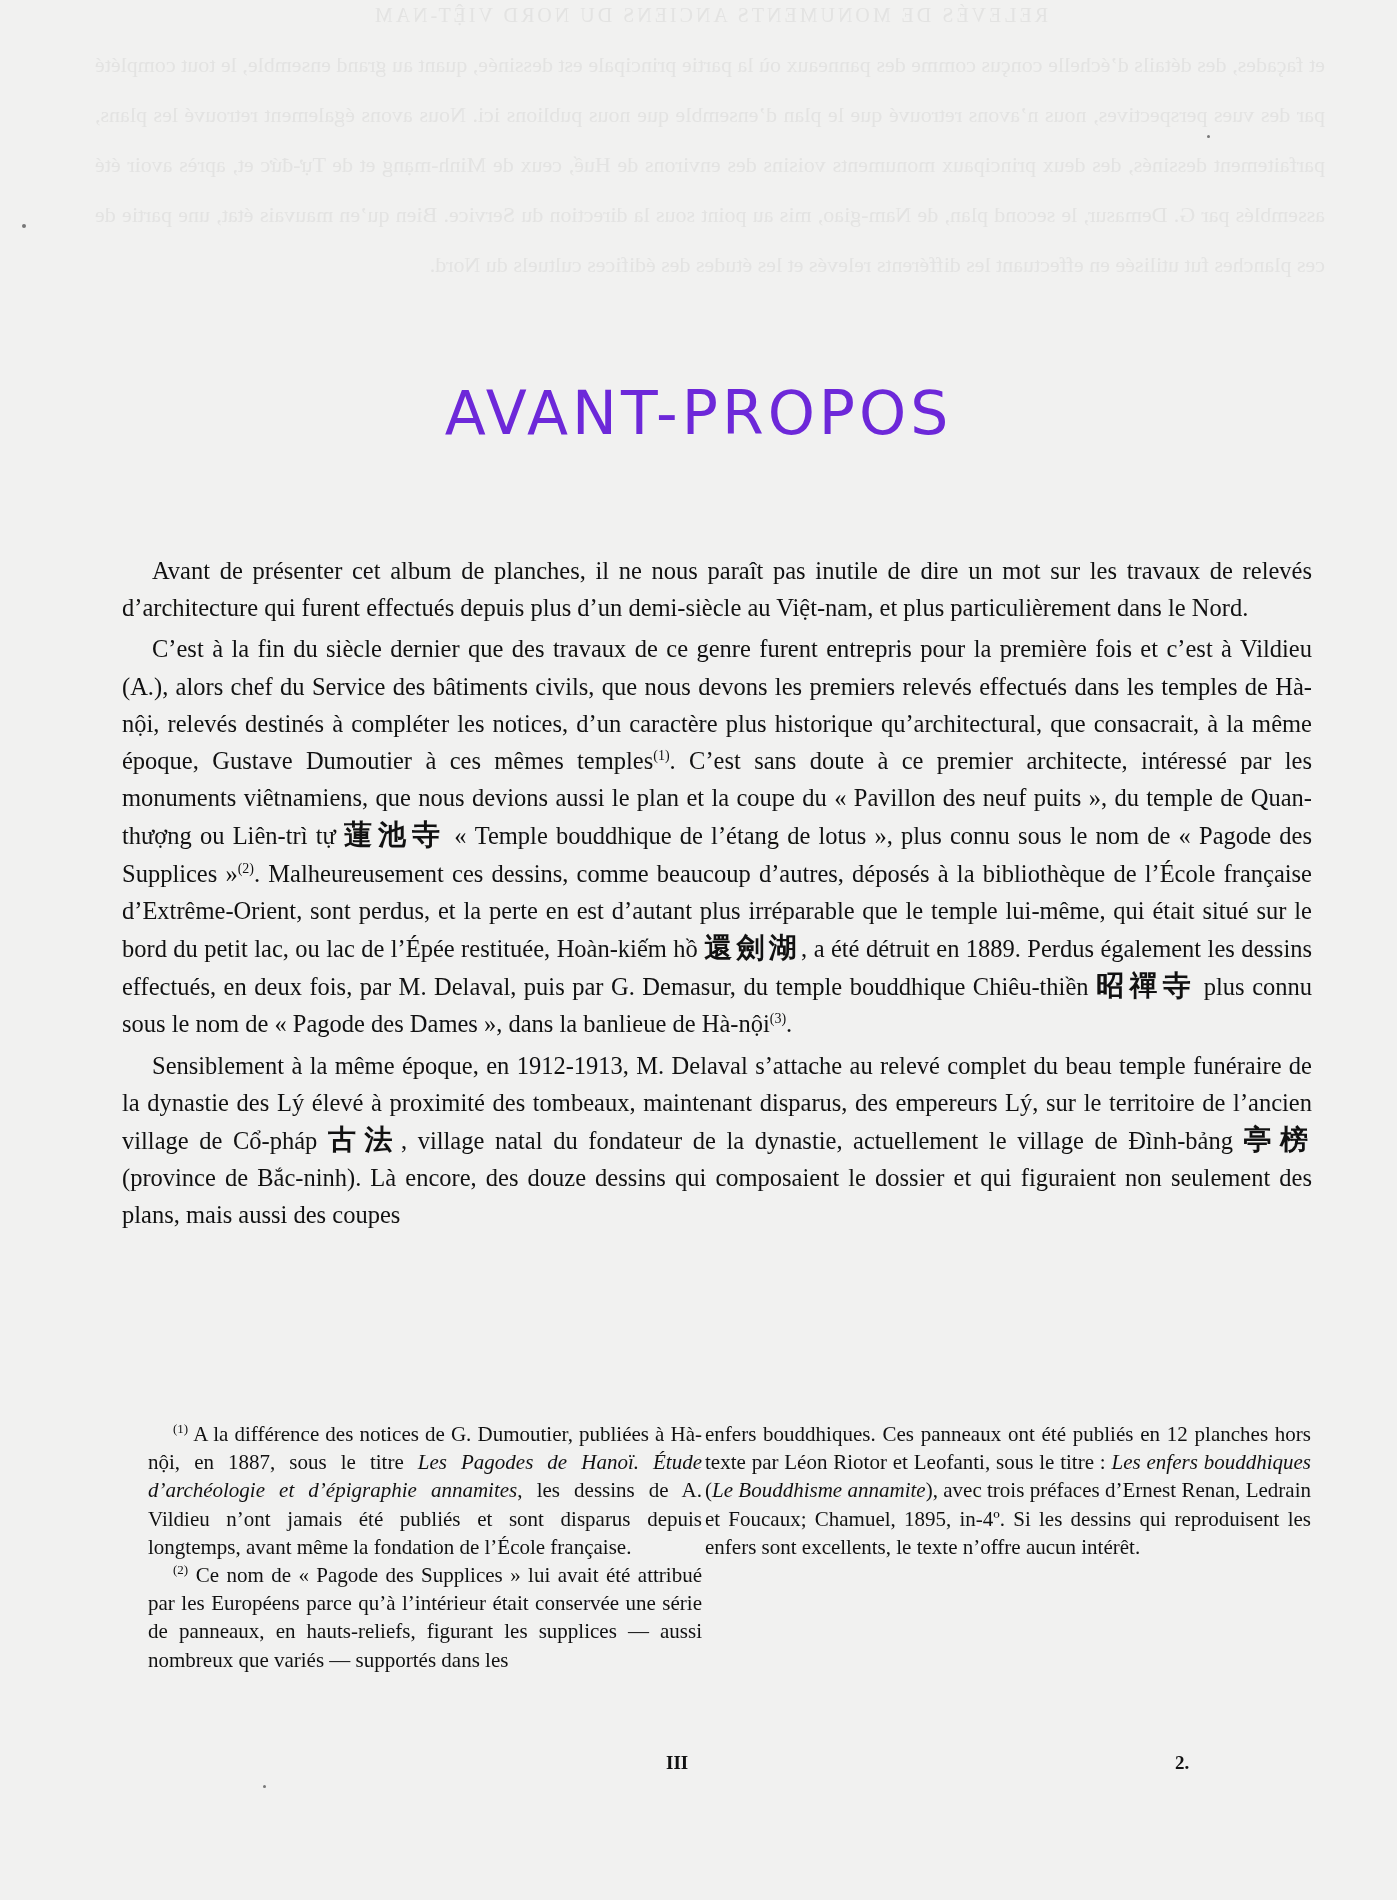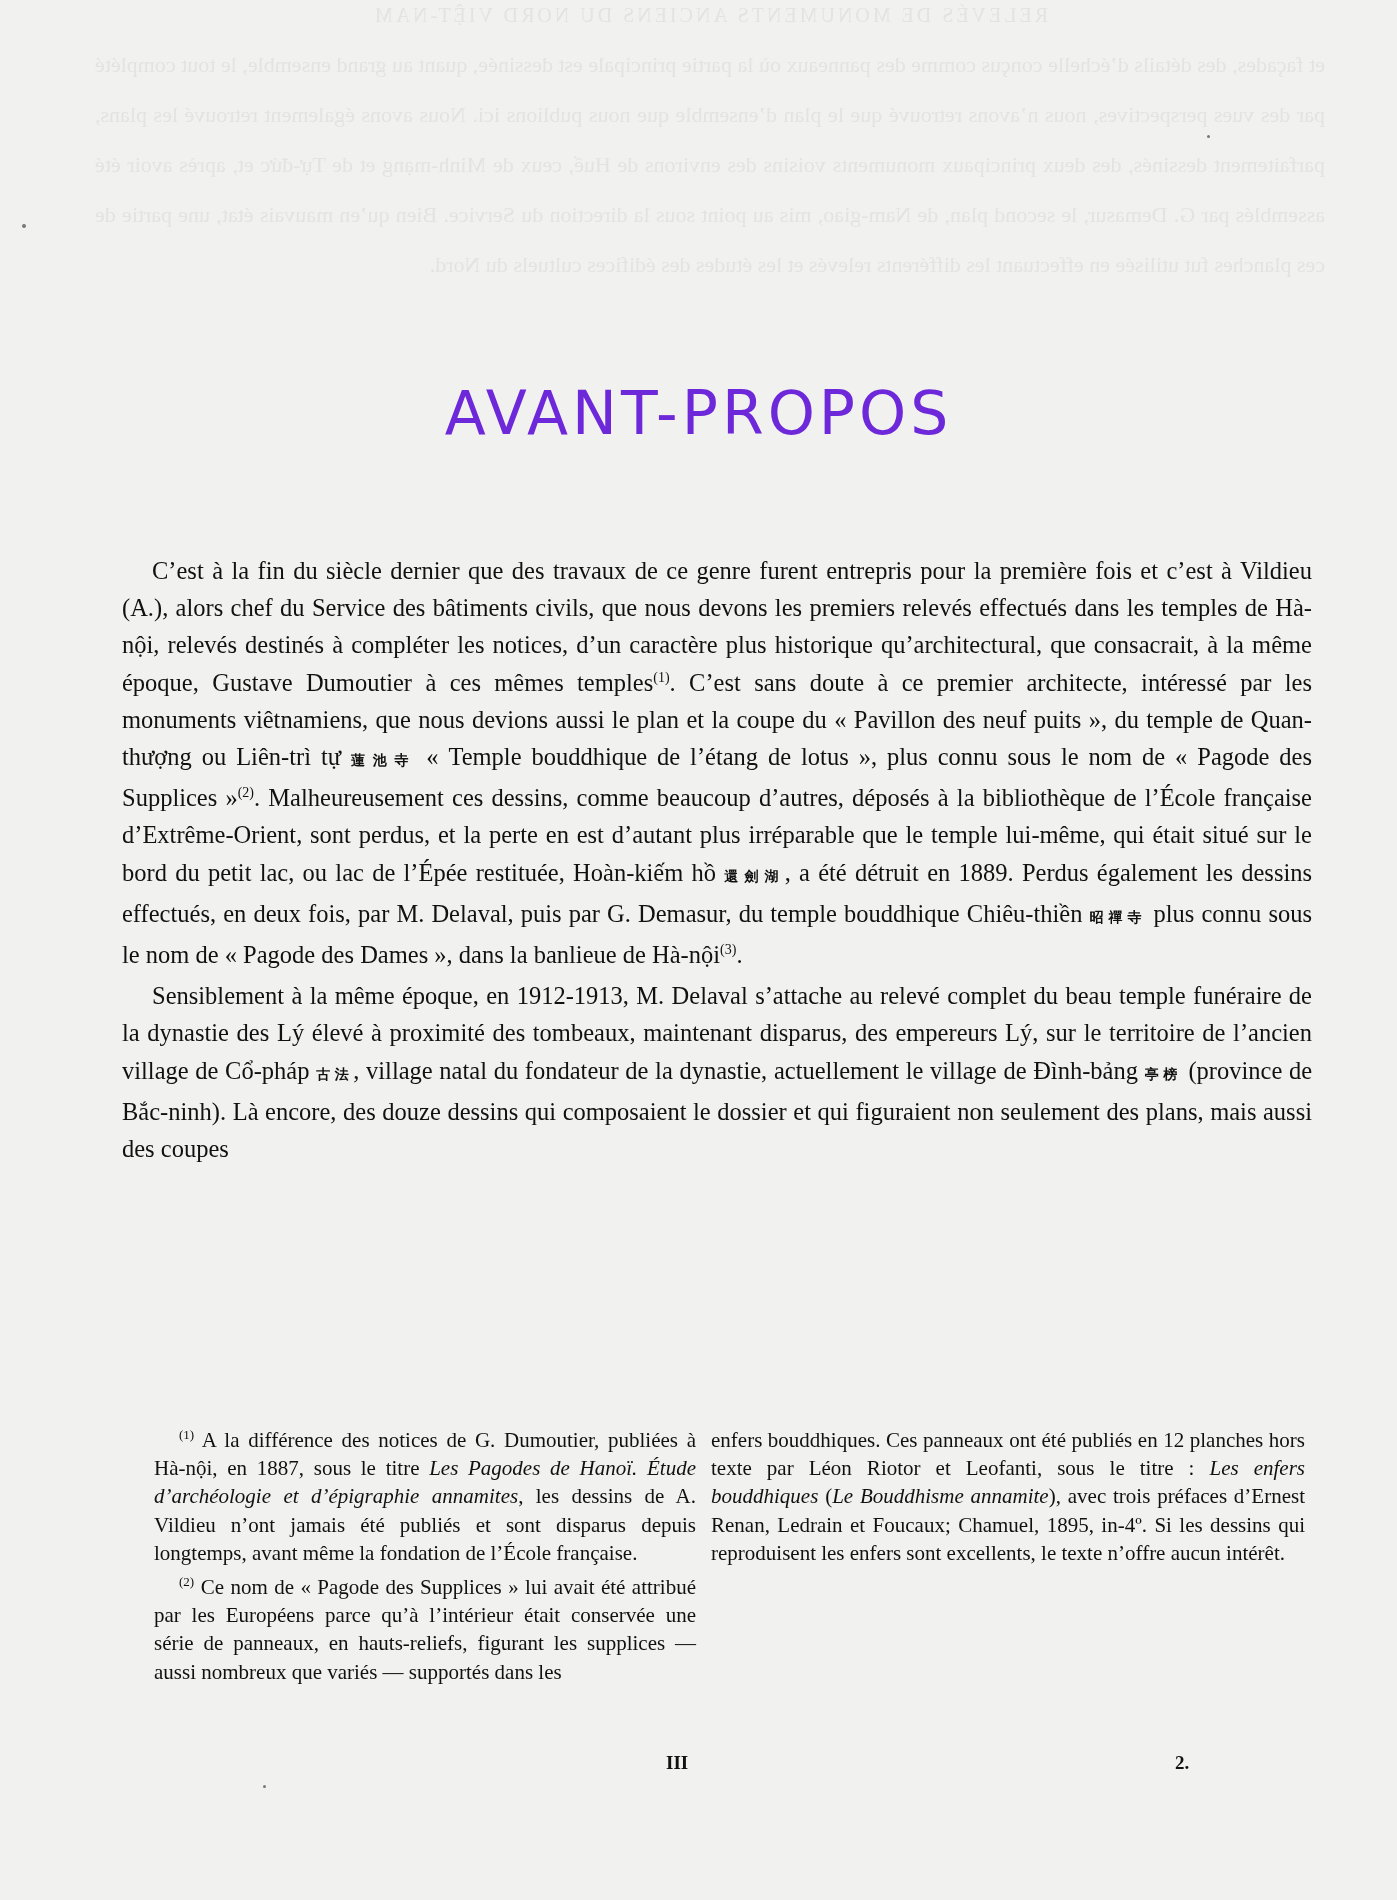--- a/index.html
+++ b/index.html
@@ -22,29 +22,29 @@
     text-align: center;
     font-family: "DejaVu Sans", "Liberation Sans", sans-serif;
     font-size: 60px; font-weight: normal; letter-spacing: 4px; color: #6d28d9;
   }
   .main {
     position: absolute; left: 122px; top: 552px; width: 1190px;
     font-size: 24.5px; line-height: 37.2px; text-align: justify;
   }
   .main p { margin: 0; text-indent: 30px; }
   .main p + p { margin-top: 4px; }
-  .cjk { font-family: "DejaVu Sans", sans-serif; font-weight: bold; letter-spacing: 4px; font-size: 14px; }
+  .cjk { font-family: "DejaVu Sans", sans-serif; font-weight: bold; letter-spacing: 4px; font-size: 28px; }
   sup { font-size: 14px; vertical-align: 9px; line-height: 0; }
   .fn-col {
     position: absolute; top: 1420px; width: 554px;
     font-size: 21px; line-height: 28.2px; text-align: justify;
   }
   .fn-left { left: 148px; }
   .fn-right { left: 705px; width: 606px; }
-  .fn-col p { margin: 6px; text-indent: 25px; }
+  .fn-col p { margin: 0; text-indent: 25px; }
   .fn-col p.cont { text-indent: 0; }
   .fn-col sup { font-size: 13px; vertical-align: 8px; }
   .page-num {
     position: absolute; top: 1752px; font-size: 19px; font-weight: bold;
   }
   .pn-roman { left: 666px; }
   .pn-sig { left: 1175px; }
   .speck { position: absolute; width: 4px; height: 4px; border-radius: 50%; background: #777; }
 </style>
 </head>
@@ -57,20 +57,21 @@
   </div>
 </div>
 
 <div class="speck" style="left:22px;top:224px;"></div>
 <div class="speck" style="left:1207px;top:135px;width:3px;height:3px;"></div>
 <div class="speck" style="left:263px;top:1785px;width:3px;height:3px;"></div>
 
 <h1 class="title">AVANT-PROPOS</h1>
 
 <div class="main">
+  <p><span>Avant de présenter cet album de planches, il ne nous paraît pas inutile de dire un mot sur les travaux de relevés d’architecture qui furent effectués depuis plus d’un demi-siècle au Việt-nam, et plus particulièrement dans le Nord.</span></p>
 
   <p><span>C’est à la fin du siècle dernier que des travaux de ce genre furent entrepris pour la première fois et c’est à Vildieu (A.), alors chef du Service des bâtiments civils, que nous devons les premiers relevés effectués dans les temples de Hà-nội, relevés destinés à compléter les notices, d’un caractère plus historique qu’architectural, que consacrait, à la même époque, Gustave Dumoutier à ces mêmes temples</span><sup>(1)</sup><span>. C’est sans doute à ce premier architecte, intéressé par les monuments viêtnamiens, que nous devions aussi le plan et la coupe du « Pavillon des neuf puits », du temple de Quan-thượng ou Liên-trì tự</span> <span class="cjk">蓮池寺</span> <span>« Temple bouddhique de l’étang de lotus », plus connu sous le nom de « Pagode des Supplices »</span><sup>(2)</sup><span>. Malheureusement ces dessins, comme beaucoup d’autres, déposés à la bibliothèque de l’École française d’Extrême-Orient, sont perdus, et la perte en est d’autant plus irréparable que le temple lui-même, qui était situé sur le bord du petit lac, ou lac de l’Épée restituée, Hoàn-kiếm hồ</span> <span class="cjk">還劍湖</span><span>, a été détruit en 1889. Perdus également les dessins effectués, en deux fois, par M. Delaval, puis par G. Demasur, du temple bouddhique Chiêu-thiền</span> <span class="cjk">昭禪寺</span> <span>plus connu sous le nom de « Pagode des Dames », dans la banlieue de Hà-nội</span><sup>(3)</sup><span>.</span></p>
 
   <p><span>Sensiblement à la même époque, en 1912-1913, M. Delaval s’attache au relevé complet du beau temple funéraire de la dynastie des Lý élevé à proximité des tombeaux, maintenant disparus, des empereurs Lý, sur le territoire de l’ancien village de Cổ-pháp</span> <span class="cjk">古法</span><span>, village natal du fondateur de la dynastie, actuellement le village de Đình-bảng</span> <span class="cjk">亭榜</span> <span>(province de Bắc-ninh). Là encore, des douze dessins qui composaient le dossier et qui figuraient non seulement des plans, mais aussi des coupes</span></p>
 </div>
 
 <div class="fn-col fn-left">
   <p><sup>(1)</sup> <span>A la différence des notices de G. Dumoutier, publiées à Hà-nội, en 1887, sous le titre</span> <i>Les Pagodes de Hanoï. Étude d’archéologie et d’épigraphie annamites</i><span>, les dessins de A. Vildieu n’ont jamais été publiés et sont disparus depuis longtemps, avant même la fondation de l’École française.</span></p>
   <p><sup>(2)</sup> <span>Ce nom de « Pagode des Supplices » lui avait été attribué par les Européens parce qu’à l’intérieur était conservée une série de panneaux, en hauts-reliefs, figurant les supplices — aussi nombreux que variés — supportés dans les</span></p>
 </div>

